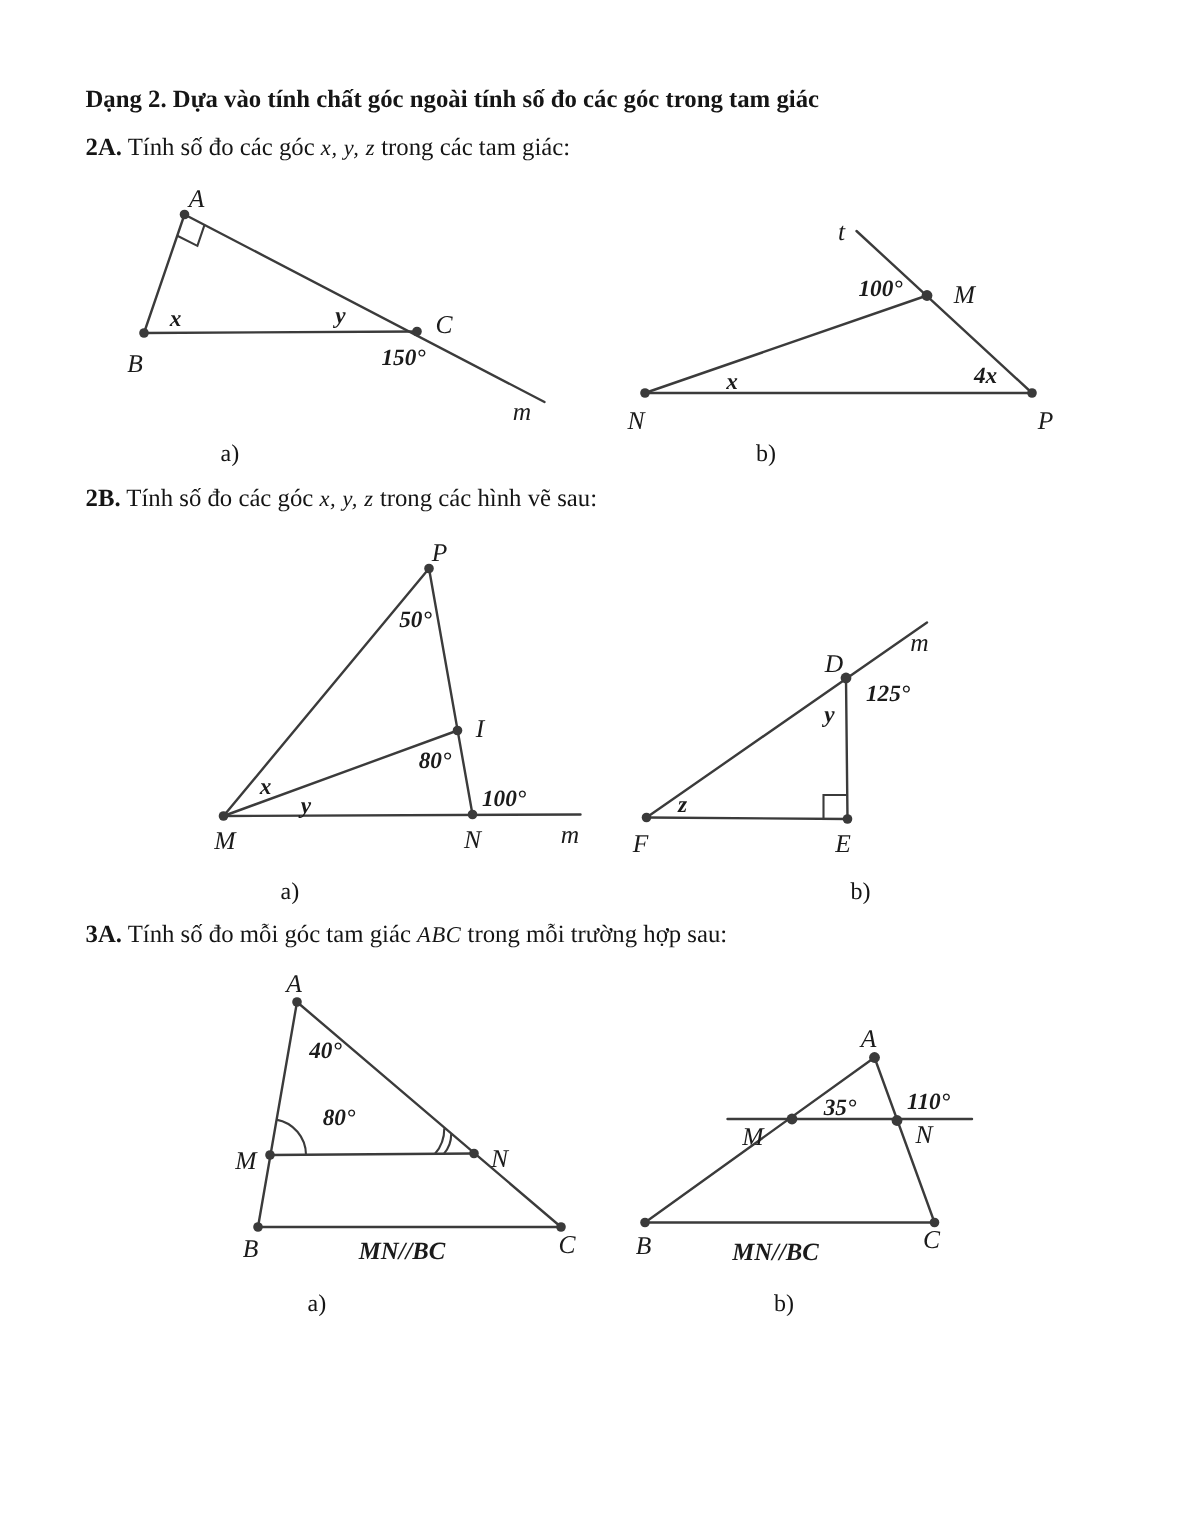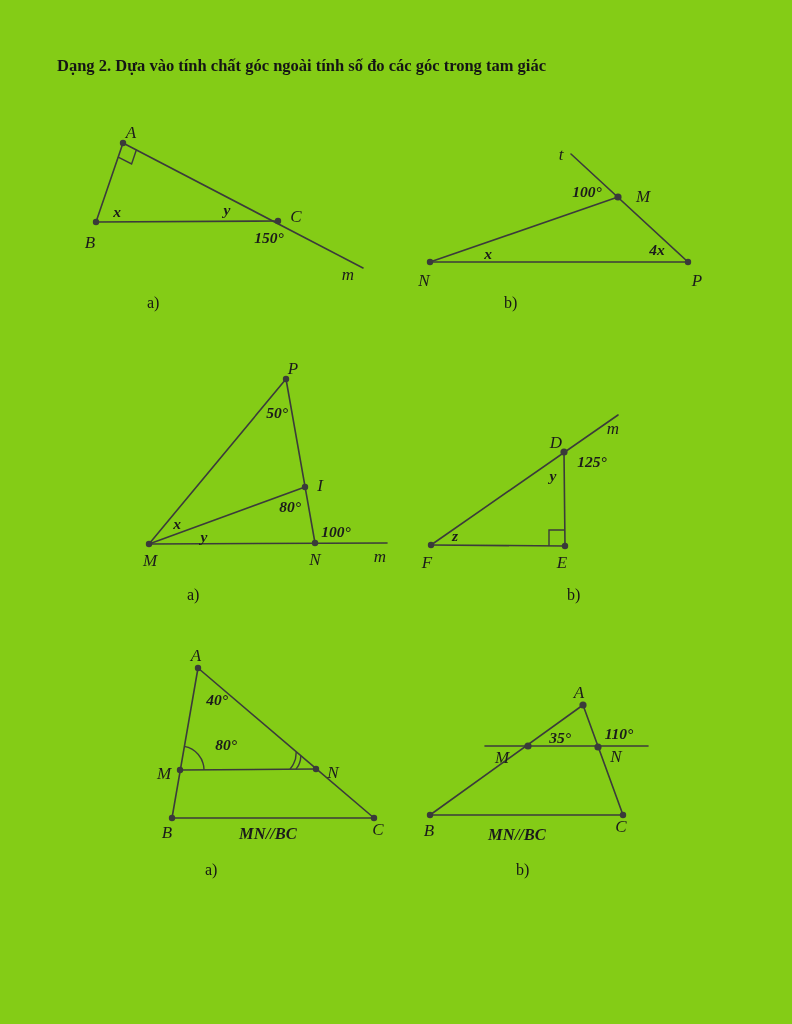--- a/index.html
+++ b/index.html
@@ -1,18 +1,18 @@
 <!DOCTYPE html>
 <html><head>
 <meta charset="utf-8">
 <style>
   html,body { margin:0; padding:0; background:#e8e8e8; }
   .page {
     position:relative; width:792px; height:1024px; margin:0 auto;
-    background:#84cc16; overflow:hidden;
+    background:#ffffff; overflow:hidden;
     font-family:"Liberation Serif", serif; color:#151515;
   }
   .tline { position:absolute; font-size:16.5px; white-space:nowrap; line-height:1.25; }
   .b { font-weight:bold; }
   .mi { font-style:italic; font-size:15px; letter-spacing:0.4px; }
   .cap { position:absolute; font-size:16px; }
   svg { position:absolute; overflow:visible; }
   .stroke { stroke:#3b3b3b; stroke-width:1.6; fill:none; stroke-linecap:round; }
   .thin   { stroke:#3b3b3b; stroke-width:1.4; fill:none; }
   .dot { fill:#3a3a3a; stroke:none; }
@@ -22,22 +22,40 @@
 </style>
 </head>
 <body>
 
 <div class="page">
 
   <div class="tline" style="left:57px; top:56px">
     <span class="b">Dạng 2. Dựa vào tính chất góc ngoài tính số đo các góc trong tam giác</span>
   </div>
 
+  <div class="tline" style="left:57px; top:88px">
+    <span class="b">2A.</span>
+    <span>Tính số đo các góc</span>
+    <span class="mi">x, y, z</span>
+    <span>trong các tam giác:</span>
+  </div>
 
+  <div class="tline" style="left:57px; top:322px">
+    <span class="b">2B.</span>
+    <span>Tính số đo các góc</span>
+    <span class="mi">x, y, z</span>
+    <span>trong các hình vẽ sau:</span>
+  </div>
 
+  <div class="tline" style="left:57px; top:613px">
+    <span class="b">3A.</span>
+    <span>Tính số đo mỗi góc tam giác</span>
+    <span class="mi">ABC</span>
+    <span>trong mỗi trường hợp sau:</span>
+  </div>
 
 
   <div class="cap" style="left:147px; top:294px">a)</div>
   <div class="cap" style="left:504px; top:294px">b)</div>
   <div class="cap" style="left:187px; top:586px">a)</div>
   <div class="cap" style="left:567px; top:586px">b)</div>
   <div class="cap" style="left:205px; top:861px">a)</div>
   <div class="cap" style="left:516px; top:861px">b)</div>
 
   <svg style="left:60px; top:120px" width="320" height="175" viewBox="60 120 320 175">

